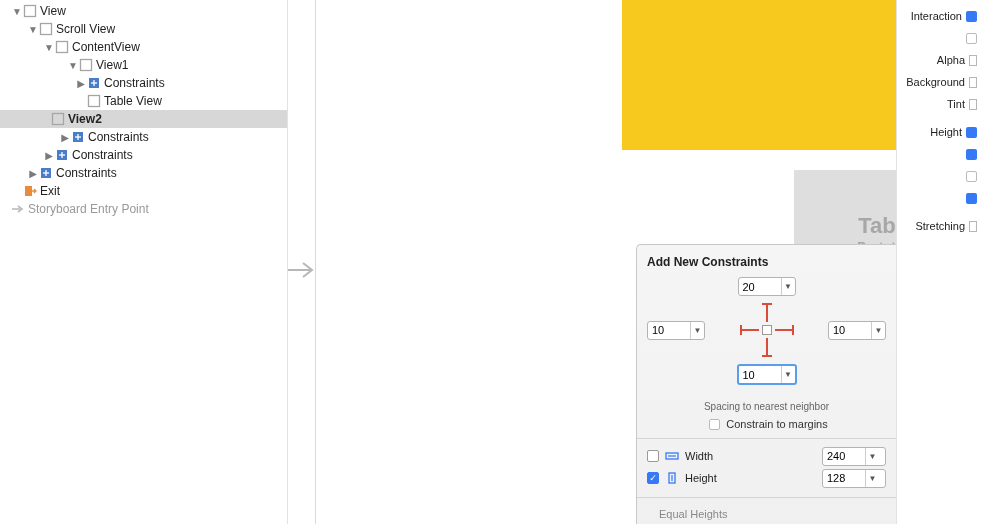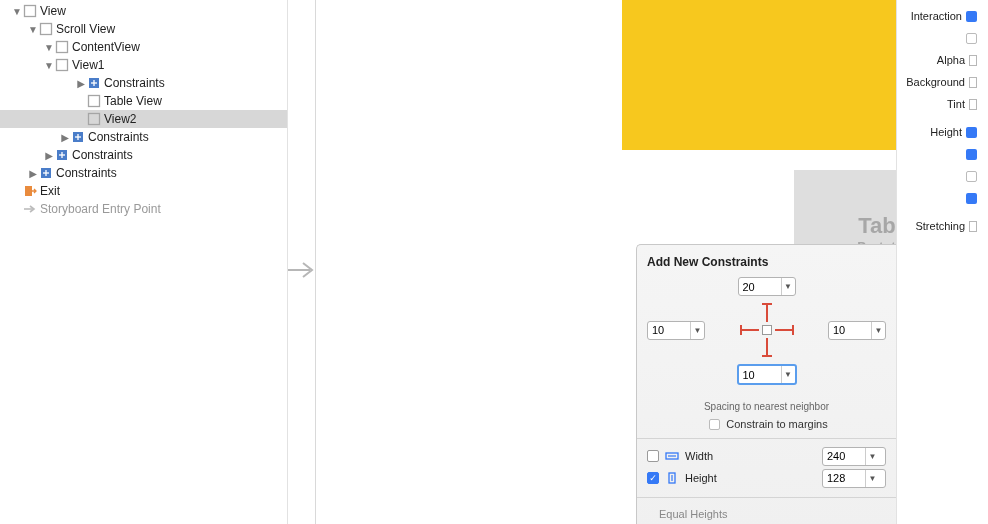--- a/index.html
+++ b/index.html
@@ -86,21 +86,21 @@
       </div>
       <div class="row" style="padding-left: 44px;">
         <span class="tri expanded"></span>
         <span class="icn">
           <svg viewBox="0 0 14 14">
             <rect x="1.5" y="1.5" width="11" height="11" fill="none" stroke="#a5a5a5" stroke-width="1.3"></rect>
           </svg>
         </span>
         <span class="lbl">ContentView</span>
       </div>
-      <div class="row" style="padding-left: 44px;">
+      <div class="row" style="padding-left: 68px;">
         <span class="tri expanded"></span>
         <span class="icn">
           <svg viewBox="0 0 14 14">
             <rect x="1.5" y="1.5" width="11" height="11" fill="none" stroke="#a5a5a5" stroke-width="1.3"></rect>
           </svg>
         </span>
         <span class="lbl">View1</span>
       </div>
       <div class="row" style="padding-left: 76px;">
         <span class="tri collapsed"></span>
@@ -115,21 +115,21 @@
       </div>
       <div class="row" style="padding-left: 76px;">
         <span class="tri none"></span>
         <span class="icn">
           <svg viewBox="0 0 14 14">
             <rect x="1.5" y="1.5" width="11" height="11" fill="none" stroke="#a5a5a5" stroke-width="1.3"></rect>
           </svg>
         </span>
         <span class="lbl">Table View</span>
       </div>
-      <div class="row selected" style="padding-left: 76px;">
+      <div class="row selected" style="padding-left: 40px; font-weight: bold;">
         <span class="tri none"></span>
         <span class="icn">
           <svg viewBox="0 0 14 14">
             <rect x="1.5" y="1.5" width="11" height="11" fill="none" stroke="#a5a5a5" stroke-width="1.3"></rect>
           </svg>
         </span>
         <span class="lbl">View2</span>
       </div>
       <div class="row" style="padding-left: 60px;">
         <span class="tri collapsed"></span>
@@ -167,21 +167,21 @@
       <div class="row" style="padding-left: 12px;">
         <span class="tri none"></span>
         <span class="icn">
           <svg viewBox="0 0 14 14">
             <rect x="2" y="2" width="7" height="10" fill="#e98b3d"></rect>
             <path d="M8 7 L13 7 M11 5 L13 7 L11 9" fill="none" stroke="#e98b3d" stroke-width="1.3"></path>
           </svg>
         </span>
         <span class="lbl">Exit</span>
       </div>
-      <div class="row" style="padding-left: 12px;">
+      <div class="row" style="padding-left: 0;">
         <span class="tri none"></span>
         <span class="icn">
           <svg viewBox="0 0 14 14">
             <line x1="1" y1="7" x2="10" y2="7" stroke="#bcbcbc" stroke-width="1.6"></line>
             <polyline points="7,4 11,7 7,10" fill="none" stroke="#bcbcbc" stroke-width="1.6"></polyline>
           </svg>
         </span>
         <span class="lbl dim">Storyboard Entry Point</span>
       </div>
     </div>

